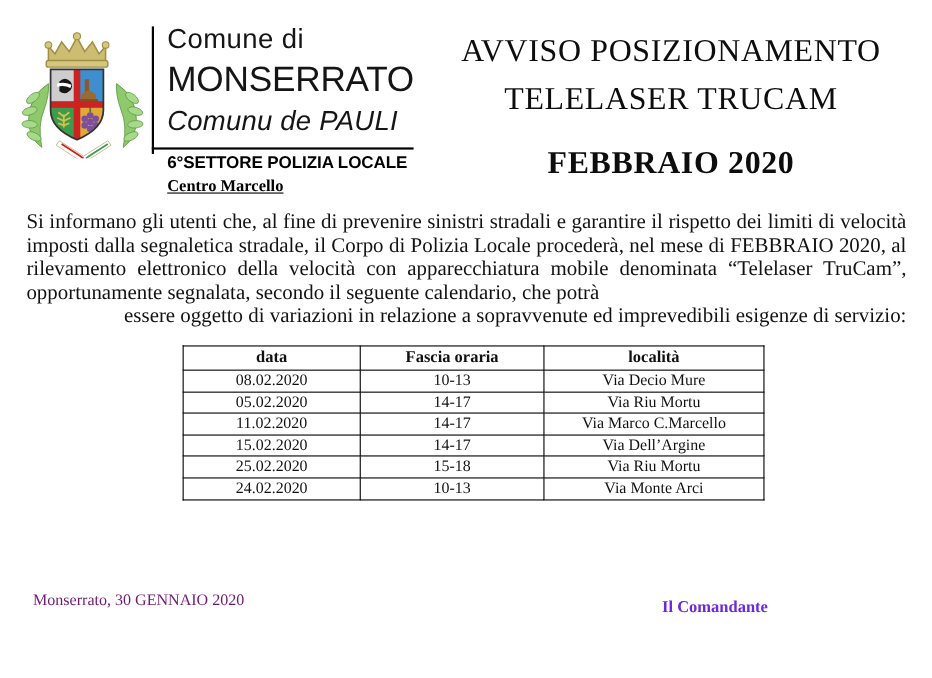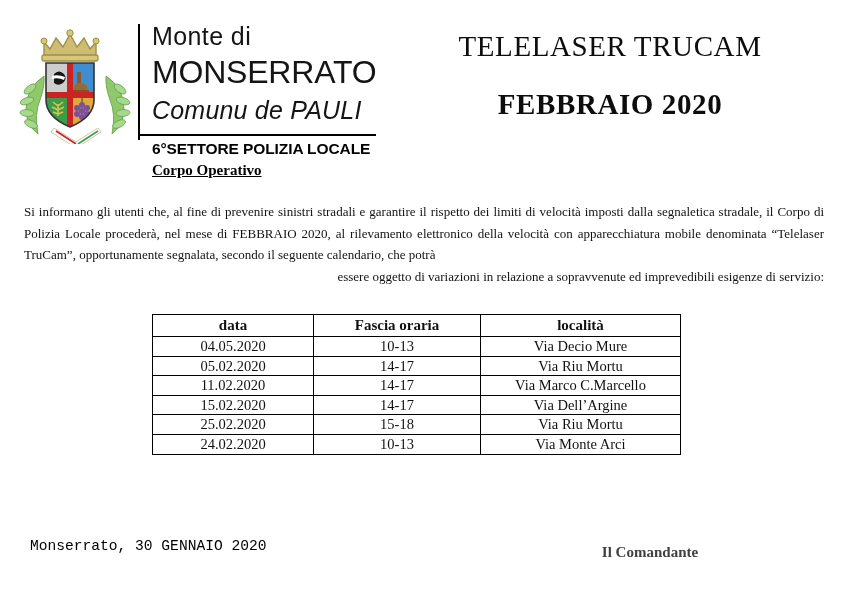--- a/index.html
+++ b/index.html
@@ -104,33 +104,33 @@
     letter-spacing: 0.6px;
     color: #0d0d0d;
     white-space: nowrap;
   }
   #title-line-3 { margin-top: 14px; font-weight: bold; }
 
   
   #body-paragraph {
     position: absolute;
     left: 24px;
-    top: 201px;
+    top: 191px;
     width: 800px;
     text-align: justify;
-    font-size: 13px;
+    font-size: 19px;
     line-height: 21.5px;
     color: #121212;
   }
   #body-paragraph .last-line { text-align: right; }
 
   
   #schedule-table {
     position: absolute;
-    left: 152px;
+    left: 166px;
     top: 314px;
     width: 528px;
     border-collapse: collapse;
     table-layout: fixed;
     border-radius: 16px;
   }
   #schedule-table th,
   #schedule-table td {
     border: 1px solid #000000;
     text-align: center;
@@ -149,34 +149,33 @@
   #col-data     { width: 161px; }
   #col-fascia   { width: 167px; }
   #col-localita { width: 200px; }
 
   
   #place-date {
     position: absolute;
     left: 30px;
     top: 538px;
     font-size: 14.6px;
-    color: #000000;
-    white-space: nowrap;
-    font-family: Liberation Mono, monospace;
+    color: #701a75;
+    white-space: nowrap;
   }
   #signature-block {
     position: absolute;
     left: 500px;
     top: 542px;
     width: 300px;
     text-align: center;
     font-weight: bold;
     font-size: 15px;
     line-height: 20px;
-    color: #404040;
+    color: #6d28d9;
   }
 </style>
 </head>
 <body>
 
 <div id="header">
 
   <div id="crest">
     <svg viewBox="0 0 122 128" xmlns="http://www.w3.org/2000/svg">
 
@@ -249,28 +248,29 @@
         <path d="M40 112 q16 10 22 14 q6 -4 22 -14 l3 4 q-17 11 -25 16 q-8 -5 -25 -16 z" fill="#ffffff" stroke="#c2b48a" stroke-width="0.8"></path>
         <path d="M42 115 q14 9 20 13" stroke="#cc2222" stroke-width="1.6" fill="none"></path>
         <path d="M84 115 q-14 9 -20 13" stroke="#3d9b4c" stroke-width="1.6" fill="none"></path>
       </g>
     </svg>
   </div>
 
   <div id="masthead">
     <div id="masthead-rule-v"></div>
     <div id="masthead-rule-h"></div>
-    <div class="mast-line" id="mast-comune">Monte di</div>
+    <div class="mast-line" id="mast-comune">Comune di</div>
     <div class="mast-line" id="mast-pauli">Comunu de PAULI</div>
     <div class="mast-line" id="mast-city">MONSERRATO</div>
     <div id="mast-settore">6°SETTORE POLIZIA LOCALE</div>
-    <div id="mast-centro">Corpo Operativo</div>
+    <div id="mast-centro">Centro Marcello</div>
   </div>
 
   <div id="title-block">
+    <div class="title-line" id="title-line-1">AVVISO POSIZIONAMENTO</div>
     <div class="title-line" id="title-line-2">TELELASER TRUCAM</div>
     <div class="title-line" id="title-line-3">FEBBRAIO  2020</div>
   </div>
 </div>
 
 <div id="body-paragraph">
   <span>Si informano gli utenti che, al fine di prevenire sinistri stradali e garantire il rispetto dei limiti di velocità imposti dalla segnaletica stradale, il Corpo di Polizia Locale procederà, nel mese di FEBBRAIO 2020, al rilevamento elettronico della velocità con apparecchiatura mobile denominata “Telelaser TruCam”, opportunamente segnalata, secondo il seguente calendario, che potrà</span>
   <div class="last-line">essere oggetto di variazioni in relazione a sopravvenute ed imprevedibili esigenze di servizio:</div>
 </div>
 
@@ -282,21 +282,21 @@
   </colgroup>
   <thead>
     <tr>
       <th>data</th>
       <th>Fascia oraria</th>
       <th>località</th>
     </tr>
   </thead>
   <tbody>
     <tr>
-      <td>04.05.2020</td>
+      <td>08.02.2020</td>
       <td>10-13</td>
       <td>Via Decio Mure</td>
     </tr>
     <tr>
       <td>05.02.2020</td>
       <td>14-17</td>
       <td>Via Riu Mortu</td>
     </tr>
     <tr>
       <td>11.02.2020</td>

